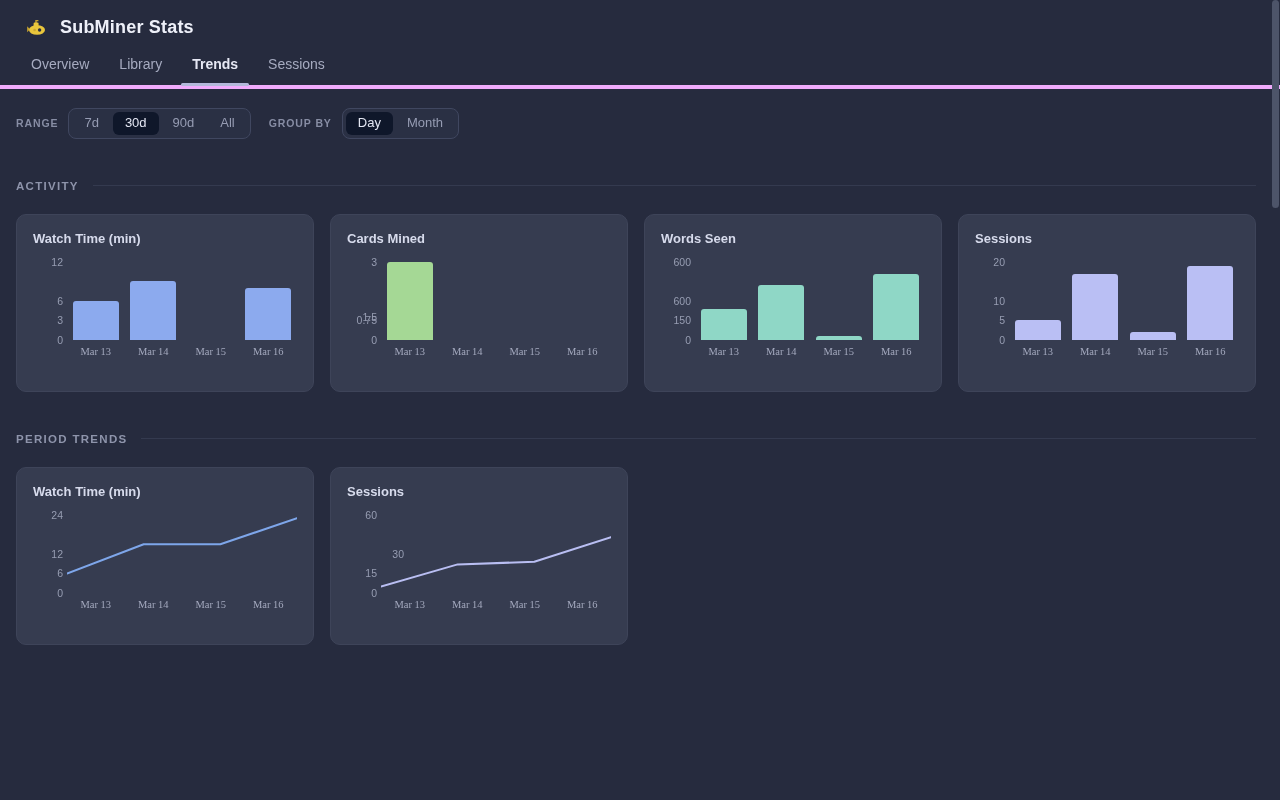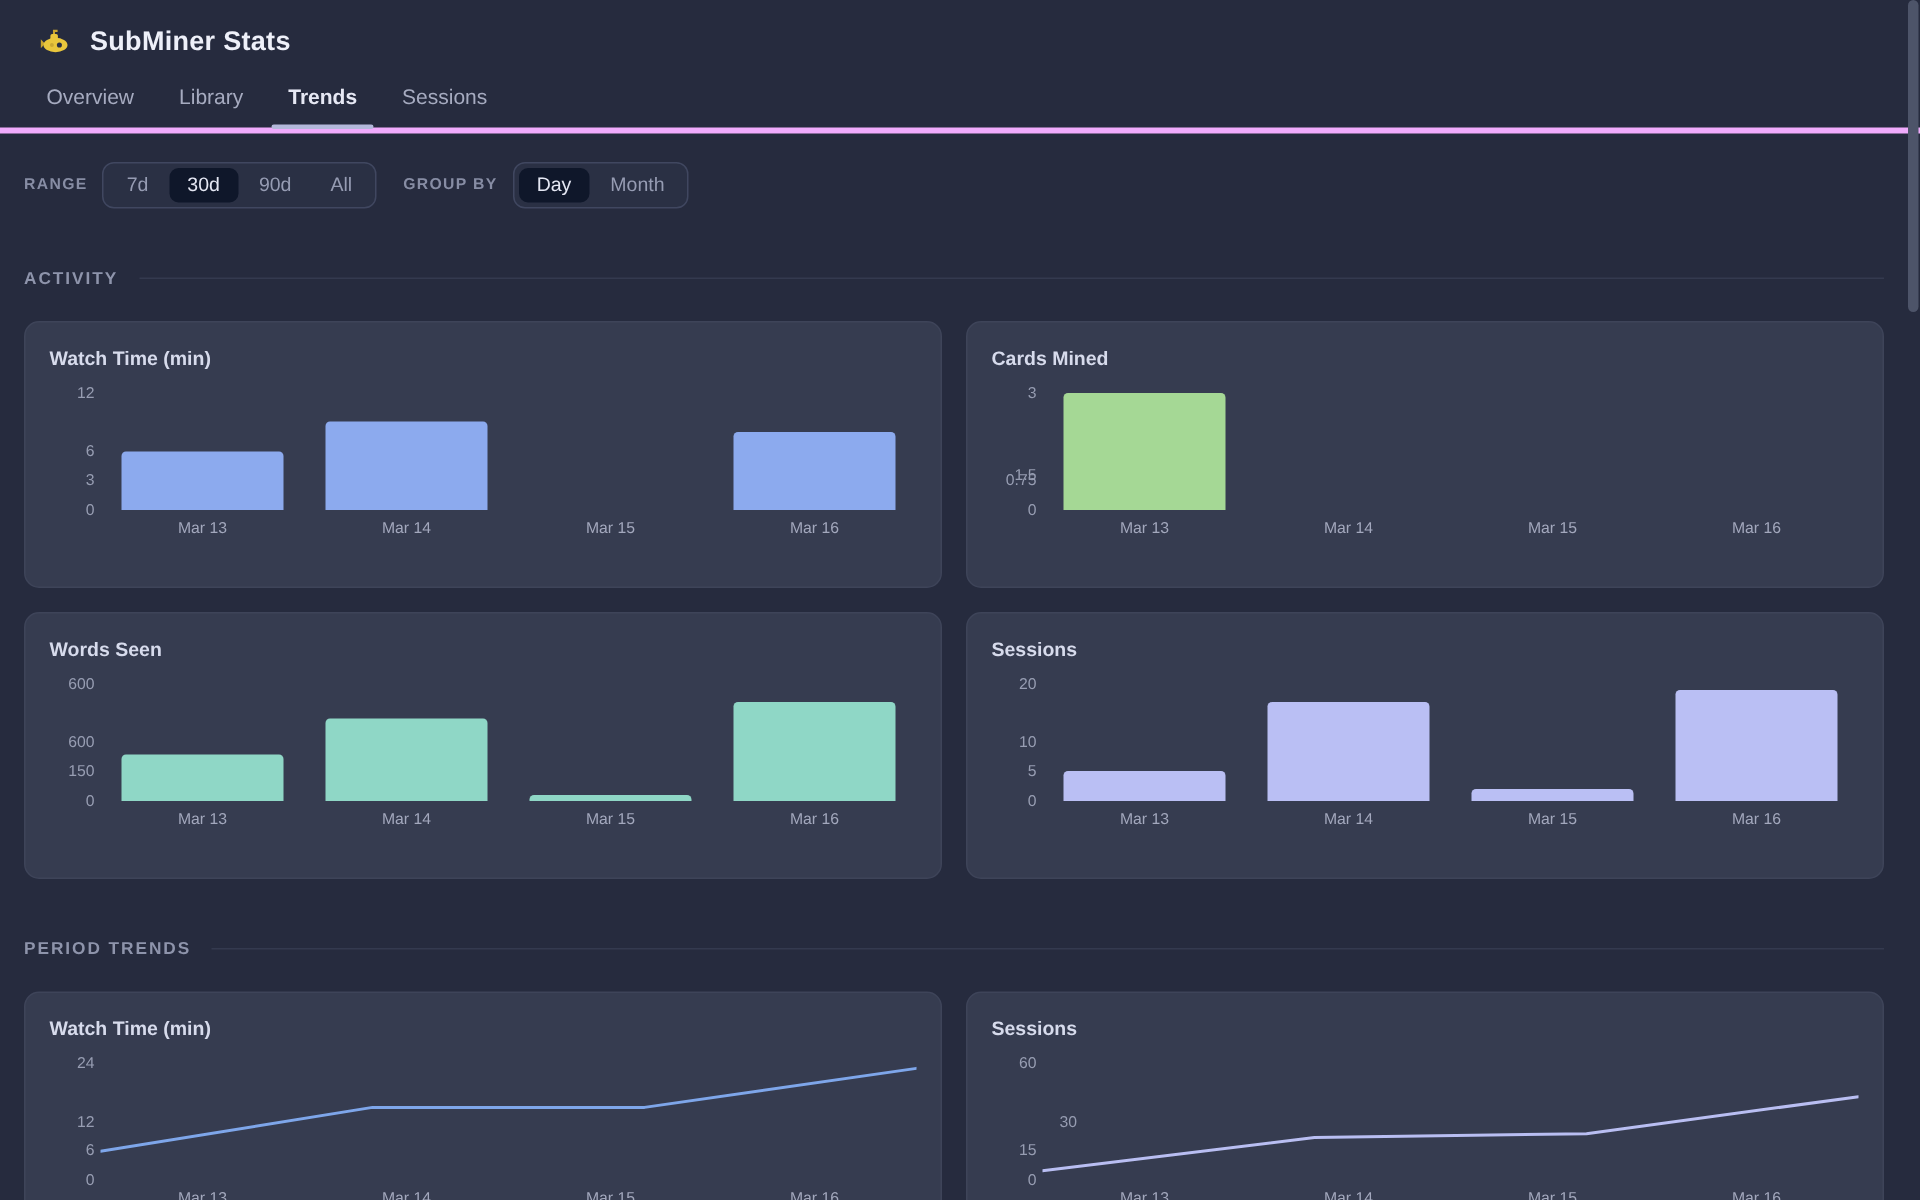--- a/index.html
+++ b/index.html
@@ -28,29 +28,29 @@
     border-radius:8px; padding:3px; gap:2px; }
   .seg-opt { font-size:13px; color:#969cb3; padding:4px 12px; border-radius:6px; cursor:pointer; line-height:1.15; }
   .seg-opt.selected { background:#0f172a; color:#e4e7f3; }
 
   
   .section-head { display:flex; align-items:center; gap:14px; margin:41px 24px 0 16px; }
   .section-title { font-size:11.5px; font-weight:700; letter-spacing:1.3px; color:#8e94ab; }
   .rule { flex:1; height:1px; background:#343a4f; }
 
   
-  .grid { display:grid; grid-template-columns:1fr 1fr; gap:16px; margin:22px 24px 0 16px; }
+  .grid { display:grid; grid-template-columns:1fr 1fr 1fr 1fr; gap:16px; margin:22px 24px 0 16px; }
   .card { position:relative; height:178px; background:#363c50; border:1px solid #3e4459;
     border-radius:10px; box-sizing:border-box; overflow:hidden; }
   .card-title { position:absolute; top:16px; left:16px; font-size:13px; font-weight:700; color:#d7dbec; }
   .ytick { position:absolute; left:0; width:46px; text-align:right; font-size:10.5px; color:#979db2; }
   .plot { position:absolute; left:50px; right:16px; top:47px; height:78px; display:flex; }
   .slot { flex:1; position:relative; }
   .bar { position:absolute; bottom:0; left:10%; width:80%; border-radius:3px 3px 0 0; }
-  .xlabels { position:absolute; left:50px; right:16px; top:131px; display:flex; }
+  .xlabels { position:absolute; left:50px; right:16px; top:131px; display:flex;font-family:Liberation Serif, serif; }
   .xlabel { flex:1; text-align:center; font-size:10.5px; color:#a3a8bd; }
 
   
   .scroll-thumb { position:absolute; top:0; right:1px; width:7px; height:208px;
     background:#4d5469; border-radius:4px; }
 </style>
 </head>
 <body>
 
 <div class="header">

